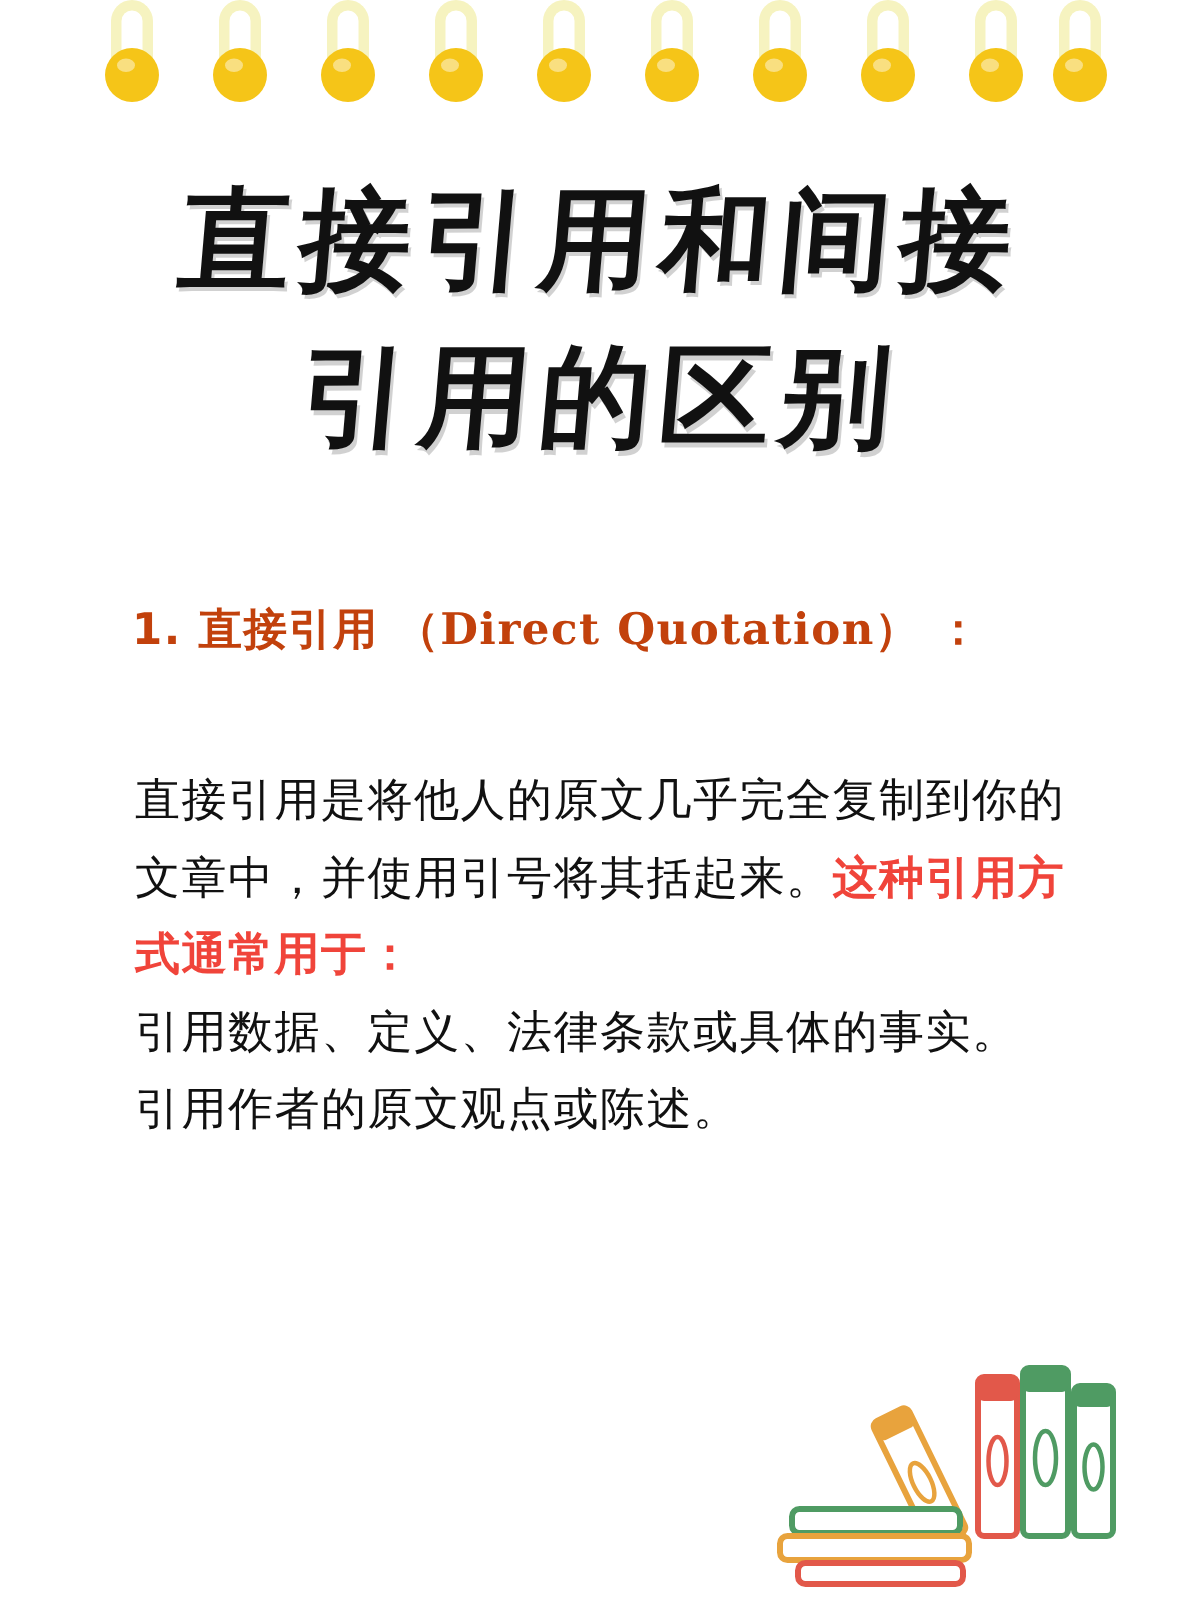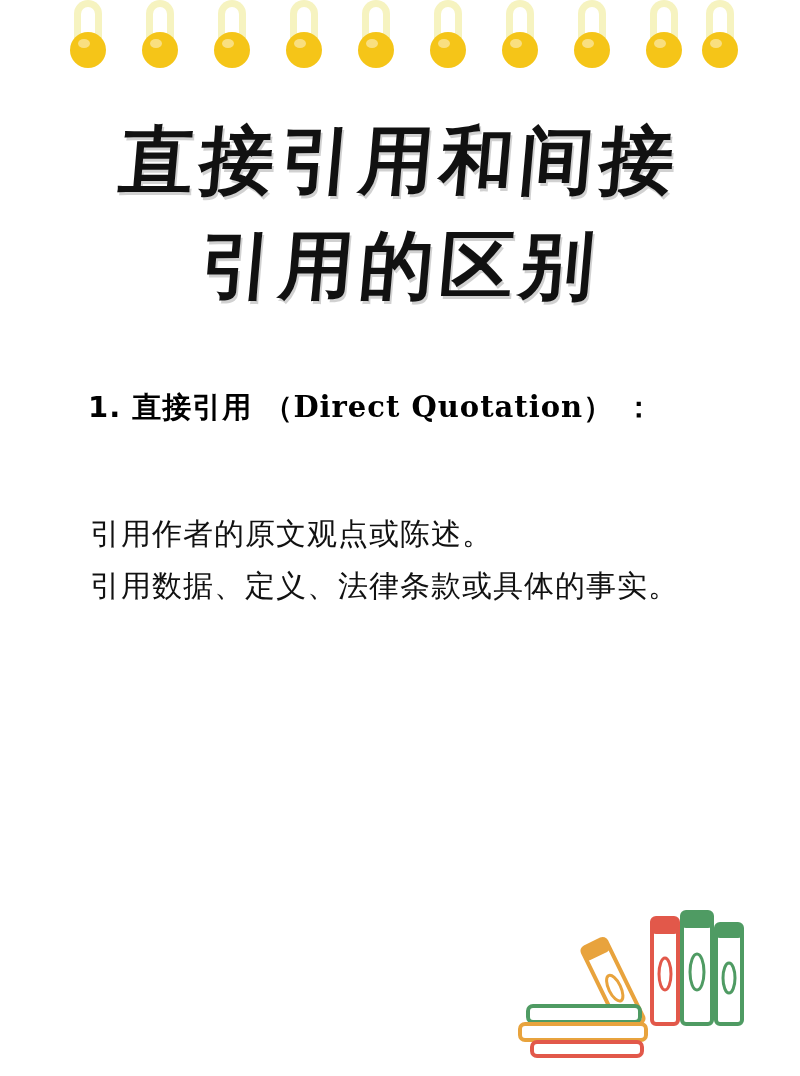--- a/index.html
+++ b/index.html
@@ -75,24 +75,24 @@
     letter-spacing: 6px;
     color: #111111;
     line-height: 1.42;
     text-shadow: 2px 3px 0 rgba(0,0,0,0.18);
     transform: skewX(-5deg);
   }
 
   
   .section-heading {
     position: absolute;
-    top: 388px;
+    top: 400px;
     left: 88px;
     width: 640px;
-    color: #000000;
+    color: #c2410c;
     font-family: "DejaVu Serif", serif;
     font-weight: bold;
     font-size: 29px;
     letter-spacing: 1px;
     white-space: nowrap;
   }
   .section-heading .num {
     font-family: "DejaVu Sans", sans-serif;
   }
 
@@ -183,22 +183,25 @@
 </div>
 
 <div class="section-heading">
   <span class="num">1.</span>
   <span>直接引用</span>
   <span>（Direct Quotation）</span>
   <span>：</span>
 </div>
 
 <div class="body-block">
+  <div class="para">
+    <span>直接引用是将他人的原文几乎完全复制到你的文章中，并使用引号将其括起来。</span><span class="hl">这种引用方式通常用于：</span>
+  </div>
+  <div class="line">引用数据、定义、法律条款或具体的事实。</div>
   <div class="line">引用作者的原文观点或陈述。</div>
-  <div class="line">引用数据、定义、法律条款或具体的事实。</div>
 </div>
 
 <div class="books">
   <svg width="270" height="150" viewBox="0 0 270 150" xmlns="http://www.w3.org/2000/svg">
 
     <rect x="150" y="10" width="26" height="106" rx="4" fill="#ffffff" stroke="#e2584a" stroke-width="4"></rect>
     <rect x="150" y="10" width="26" height="16" rx="4" fill="#e2584a"></rect>
     <ellipse cx="163" cy="66" rx="6" ry="16" fill="none" stroke="#e2584a" stroke-width="3"></ellipse>
 
     <rect x="180" y="4" width="30" height="112" rx="4" fill="#ffffff" stroke="#4f9b63" stroke-width="4"></rect>

